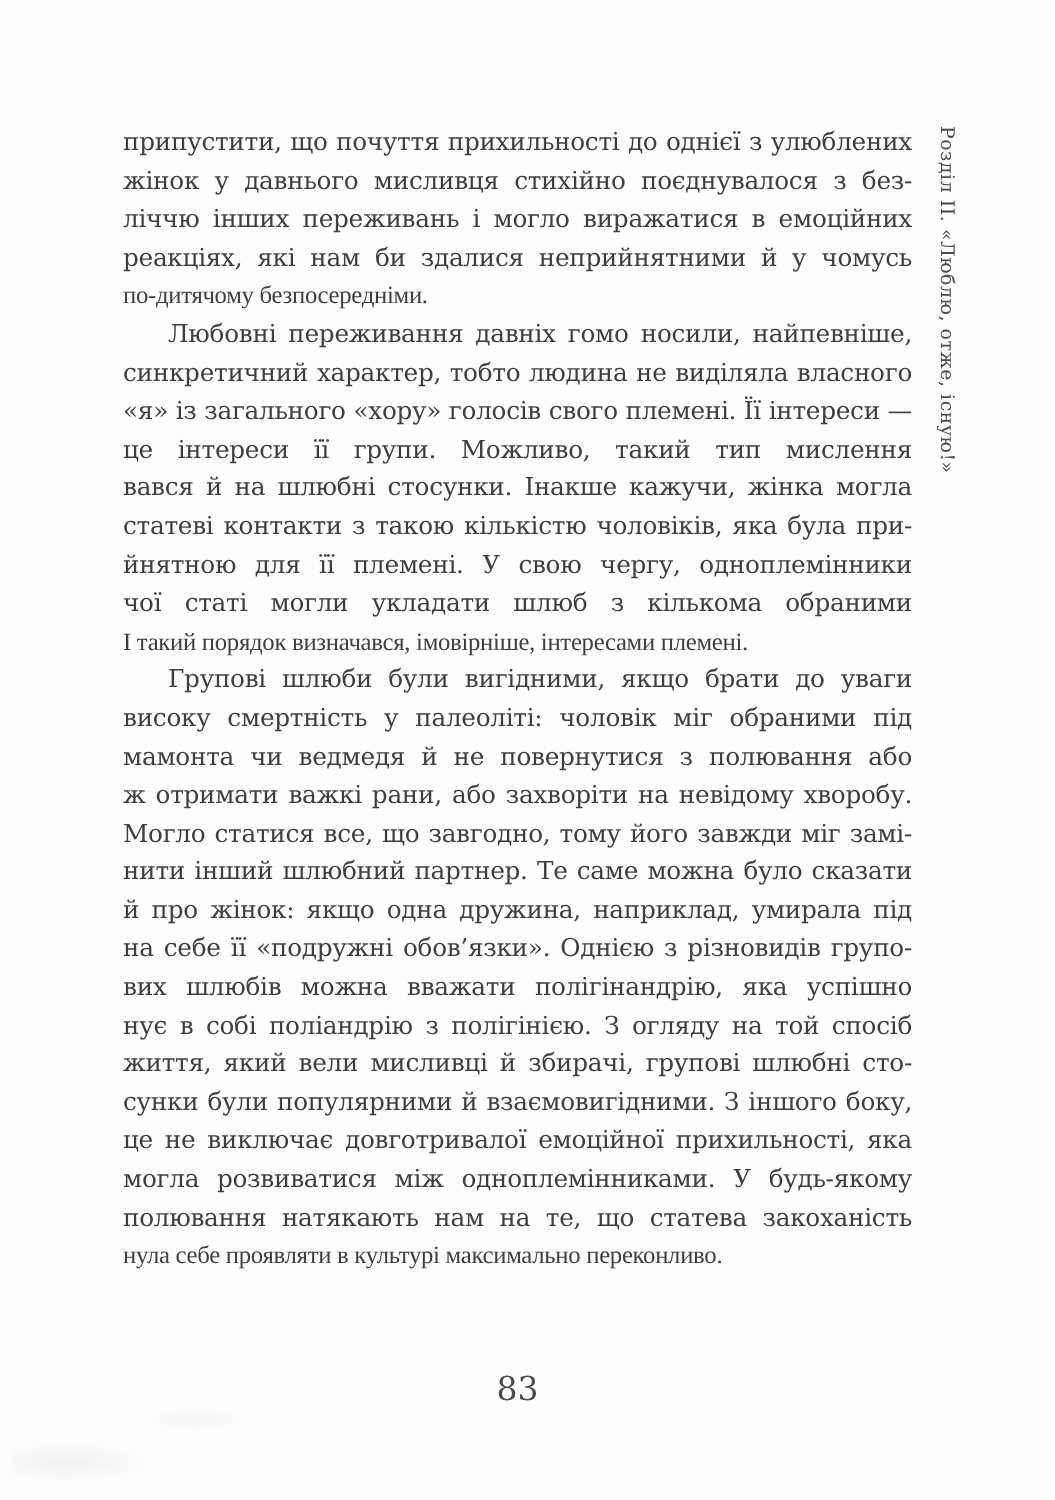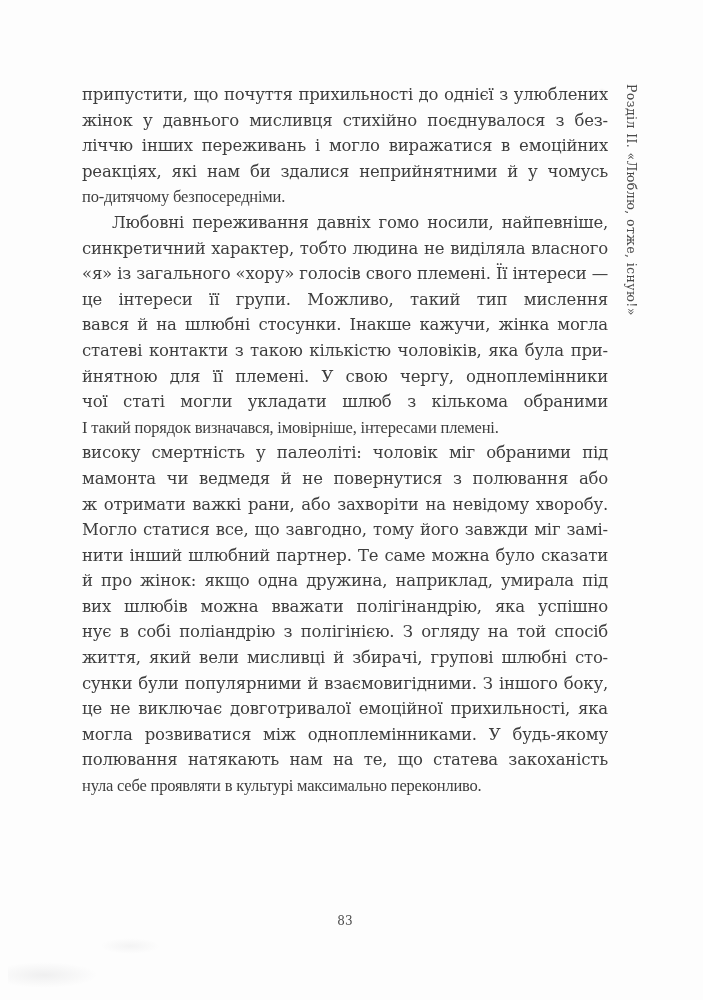--- a/index.html
+++ b/index.html
@@ -48,21 +48,21 @@
     letter-spacing: 0.4px;
     color: #4a4a4a;
     white-space: nowrap;
   }
   .page-number {
     position: absolute;
     left: 82px;
     top: 914px;
     width: 526px;
     text-align: center;
-    font-size: 12px;
+    font-size: 22px;
     color: #4c4c4c;
   }
   
   .smudge {
     position: absolute;
     pointer-events: none;
   }
   .smudge-1 {
     left: 8px;
     top: 962px;
@@ -99,26 +99,28 @@
       <div class="text-line last">по-дитячому безпосередніми.</div>
       <div class="text-line indent">Любовні переживання давніх гомо носили, найпевніше,</div>
       <div class="text-line">синкретичний характер, тобто людина не виділяла власного</div>
       <div class="text-line">«я» із загального «хору» голосів свого племені. Її інтереси —</div>
       <div class="text-line">це інтереси її групи. Можливо, такий тип мислення поширю-</div>
       <div class="text-line">вався й на шлюбні стосунки. Інакше кажучи, жінка могла мати</div>
       <div class="text-line">статеві контакти з такою кількістю чоловіків, яка була при-</div>
       <div class="text-line">йнятною для її племені. У свою чергу, одноплемінники чолові-</div>
       <div class="text-line">чої статі могли укладати шлюб з кількома обраними жінками.</div>
       <div class="text-line last">І такий порядок визначався, імовірніше, інтересами племені.</div>
+      <div class="text-line indent">Групові шлюби були вигідними, якщо брати до уваги</div>
       <div class="text-line">високу смертність у палеоліті: чоловік міг обраними під</div>
       <div class="text-line">мамонта чи ведмедя й не повернутися з полювання або</div>
       <div class="text-line">ж отримати важкі рани, або захворіти на невідому хворобу.</div>
       <div class="text-line">Могло статися все, що завгодно, тому його завжди міг замі-</div>
       <div class="text-line">нити інший шлюбний партнер. Те саме можна було сказати</div>
       <div class="text-line">й про жінок: якщо одна дружина, наприклад, умирала під</div>
+      <div class="text-line">на себе її «подружні обов’язки». Однією з різновидів групо-</div>
       <div class="text-line">вих шлюбів можна вважати полігінандрію, яка успішно поєд-</div>
       <div class="text-line">нує в собі поліандрію з полігінією. З огляду на той спосіб</div>
       <div class="text-line">життя, який вели мисливці й збирачі, групові шлюбні сто-</div>
       <div class="text-line">сунки були популярними й взаємовигідними. З іншого боку,</div>
       <div class="text-line">це не виключає довготривалої емоційної прихильності, яка</div>
       <div class="text-line">могла розвиватися між одноплемінниками. У будь-якому разі</div>
       <div class="text-line">полювання натякають нам на те, що статева закоханість праг-</div>
       <div class="text-line last">нула себе проявляти в культурі максимально переконливо.</div>
     </div>
 

